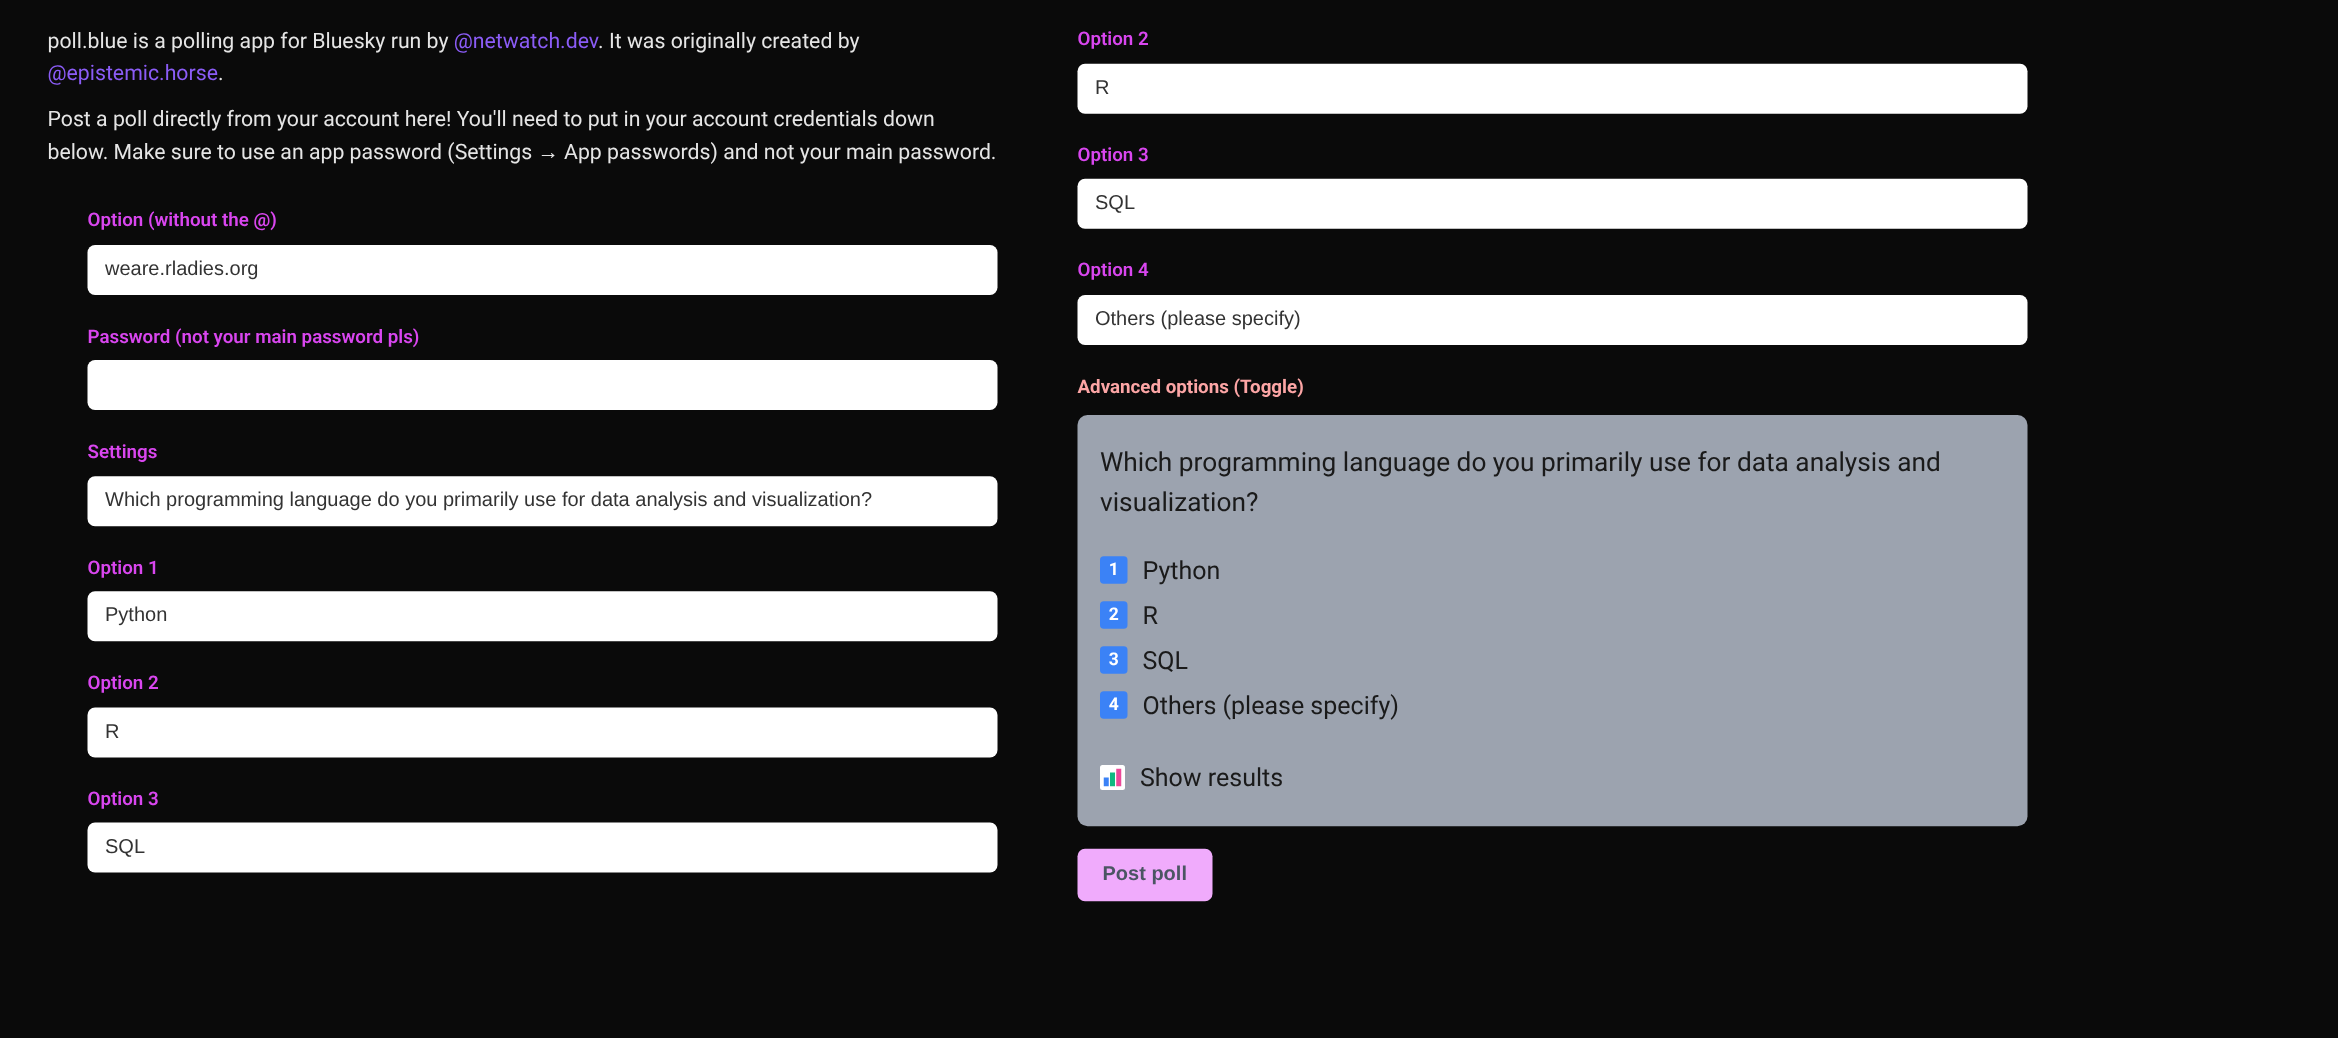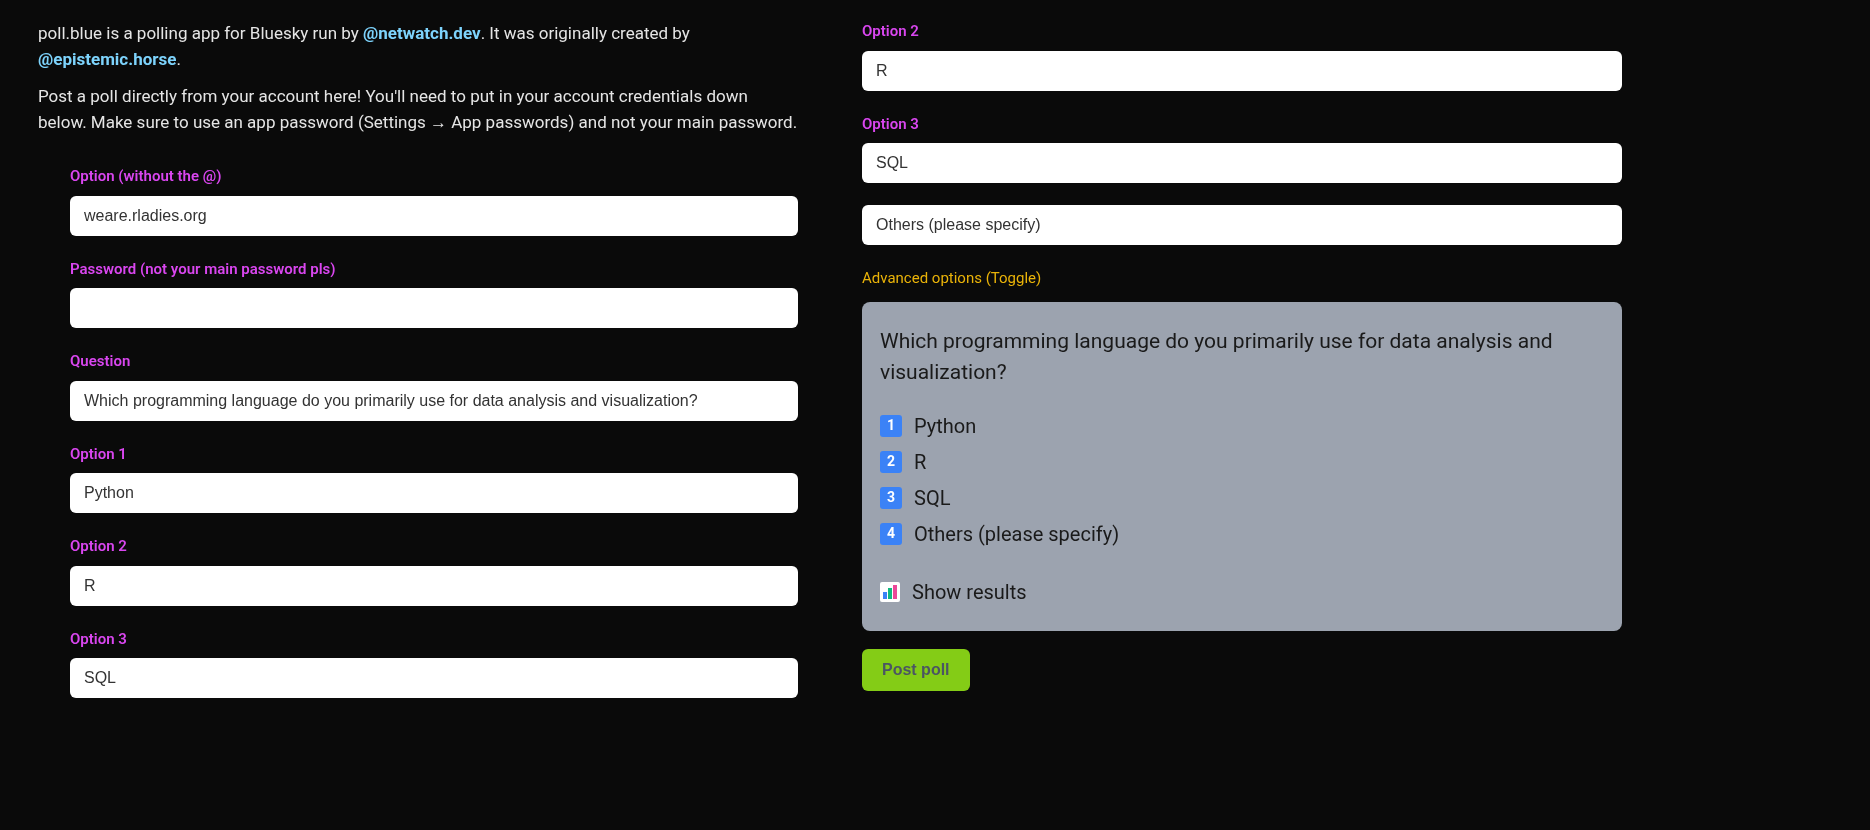--- a/index.html
+++ b/index.html
@@ -29,23 +29,22 @@
     }
     .intro {
       margin-bottom: 20px;
     }
     .intro p {
       margin-bottom: 10px;
       font-size: 17px;
       line-height: 1.55;
     }
     .intro a {
-      color: #7dd3fc;
+      color: #8b5cf6;
       text-decoration: none;
-      font-weight: bold;
     }
     .form-section {
       padding-left: 32px;
       padding-top: 10px;
     }
     .form-group {
       margin-bottom: 22px;
     }
     .form-label {
       display: block;
@@ -61,23 +60,23 @@
       border-radius: 6px;
       padding: 10px 14px;
       font-size: 16px;
       color: #333;
       height: 40px;
     }
     .form-input::placeholder {
       color: #888;
     }
     .advanced-label {
-      color: #eab308;
+      color: #fca5a5;
       font-size: 15px;
-      font-weight: 400;
+      font-weight: 700;
       margin-bottom: 12px;
       cursor: pointer;
     }
     .preview-box {
       background-color: #9ca3af;
       border-radius: 8px;
       padding: 24px 18px;
       margin-bottom: 18px;
     }
     .preview-question {
@@ -115,21 +114,21 @@
       font-size: 20px;
       color: #1a1a1a;
       text-align: right;
     }
     .chart-icon {
       width: 20px;
       height: 20px;
       flex-shrink: 0;
     }
     .post-button {
-      background-color: #84cc16;
+      background-color: #f0abfc;
       color: #4b5563;
       border: none;
       border-radius: 6px;
       padding: 12px 20px;
       font-size: 16px;
       font-weight: 600;
       cursor: pointer;
     }
   </style>
 </head>
@@ -149,21 +148,21 @@
         <label class="form-label">Option (without the @)</label>
         <input type="text" class="form-input" value="weare.rladies.org" style="">
       </div>
 
       <div class="form-group">
         <label class="form-label">Password (not your main password pls)</label>
         <input type="password" class="form-input" value="" style="">
       </div>
 
       <div class="form-group">
-        <label class="form-label">Question</label>
+        <label class="form-label">Settings</label>
         <input type="text" class="form-input" value="Which programming language do you primarily use for data analysis and visualization?" style="">
       </div>
 
       <div class="form-group">
         <label class="form-label">Option 1</label>
         <input type="text" class="form-input" value="Python" style="">
       </div>
 
       <div class="form-group">
         <label class="form-label">Option 2</label>
@@ -182,20 +181,21 @@
       <label class="form-label">Option 2</label>
       <input type="text" class="form-input" value="R" style="">
     </div>
 
     <div class="form-group">
       <label class="form-label">Option 3</label>
       <input type="text" class="form-input" value="SQL" style="">
     </div>
 
     <div class="form-group">
+      <label class="form-label">Option 4</label>
       <input type="text" class="form-input" value="Others (please specify)" style="">
     </div>
 
     <div class="advanced-label">Advanced options (Toggle)</div>
 
     <div class="preview-box">
       <div class="preview-question">Which programming language do you primarily use for data analysis and visualization?</div>
 
       <div class="preview-option">
         <span class="num-badge">1</span>

